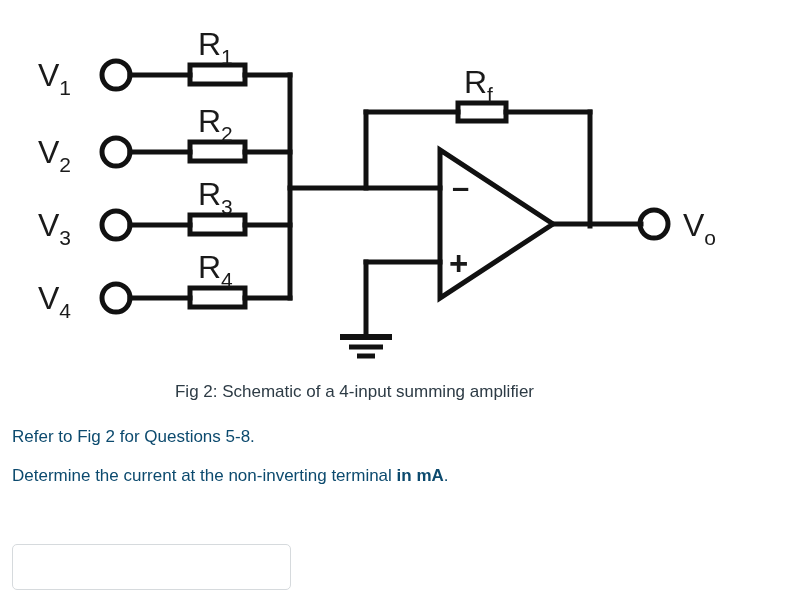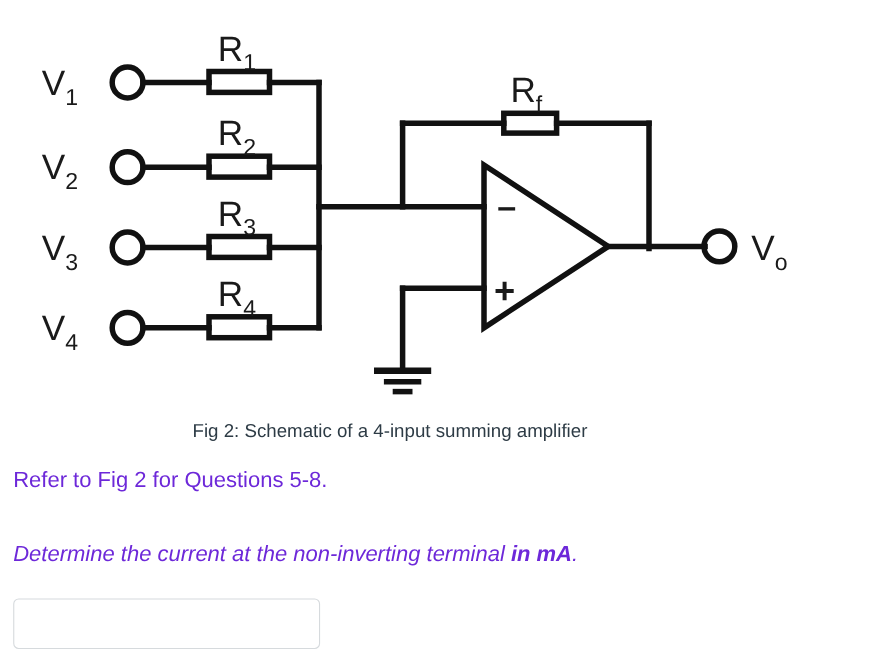--- a/index.html
+++ b/index.html
@@ -31,27 +31,27 @@
     top: 380px;
     width: 709px;
     text-align: center;
     font-size: 17px;
     line-height: 24px;
     color: #2d3b45;
   }
   .para {
     position: absolute;
     left: 12px;
-    font-size: 20px;
+    font-size: 17px;
     line-height: 24px;
-    color: #6d28d9;
+    color: #0c4a6e;
     white-space: nowrap;
   }
   #para-refer { top: 425px; }
-  #para-question { top: 492px; font-style: italic; }
+  #para-question { top: 464px; }
   .bold { font-weight: bold; }
   #answer-input {
     position: absolute;
     left: 12px;
     top: 544px;
     width: 279px;
     height: 46px;
     box-sizing: border-box;
     border: 1px solid #d6dadd;
     border-radius: 5px;

